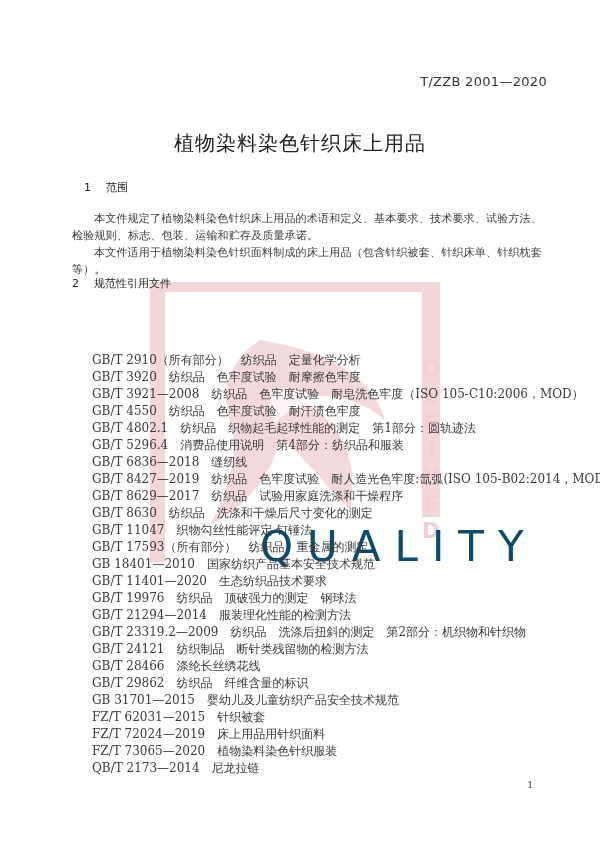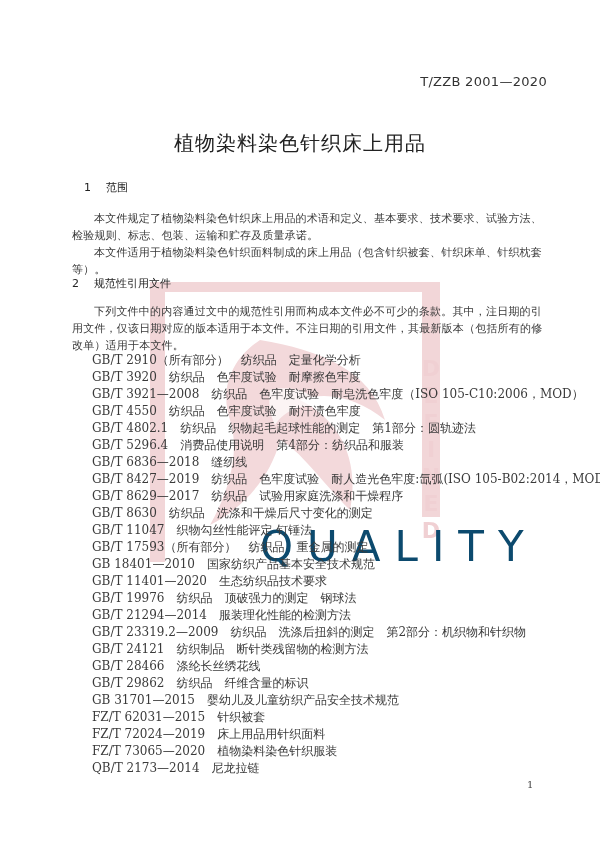--- a/index.html
+++ b/index.html
@@ -57,21 +57,20 @@
 
     <div class="h" style="top:180px;margin-left:12px;">
       <span class="num">1</span><span>范围</span>
     </div>
     <div class="para" style="top:244px;">本文件适用于植物染料染色针织面料制成的床上用品（包含针织被套、针织床单、针织枕套等）。</div>
     <div class="para" style="top:210px;">本文件规定了植物染料染色针织床上用品的术语和定义、基本要求、技术要求、试验方法、检验规则、标志、包装、运输和贮存及质量承诺。</div>
 
     <div class="h" style="top:276px;">
       <span class="num">2</span><span>规范性引用文件</span>
     </div>
-    <div class="para" style="top:303px;">下列文件中的内容通过文中的规范性引用而构成本文件必不可少的条款。其中，注日期的引用文件，仅该日期对应的版本适用于本文件。不注日期的引用文件，其最新版本（包括所有的修改单）适用于本文件。</div>
 
     <div class="refs">
       <div class="ref">GB/T 2910（所有部分）　纺织品　定量化学分析</div>
       <div class="ref">GB/T 3920　纺织品　色牢度试验　耐摩擦色牢度</div>
       <div class="ref">GB/T 3921—2008　纺织品　色牢度试验　耐皂洗色牢度（ISO 105-C10:2006，MOD）</div>
       <div class="ref">GB/T 4550　纺织品　色牢度试验　耐汗渍色牢度</div>
       <div class="ref">GB/T 4802.1　纺织品　织物起毛起球性能的测定　第1部分：圆轨迹法</div>
       <div class="ref">GB/T 5296.4　消费品使用说明　第4部分：纺织品和服装</div>
       <div class="ref">GB/T 6836—2018　缝纫线</div>
       <div class="ref">GB/T 8427—2019　纺织品　色牢度试验　耐人造光色牢度:氙弧(ISO 105-B02:2014，MOD)</div>

